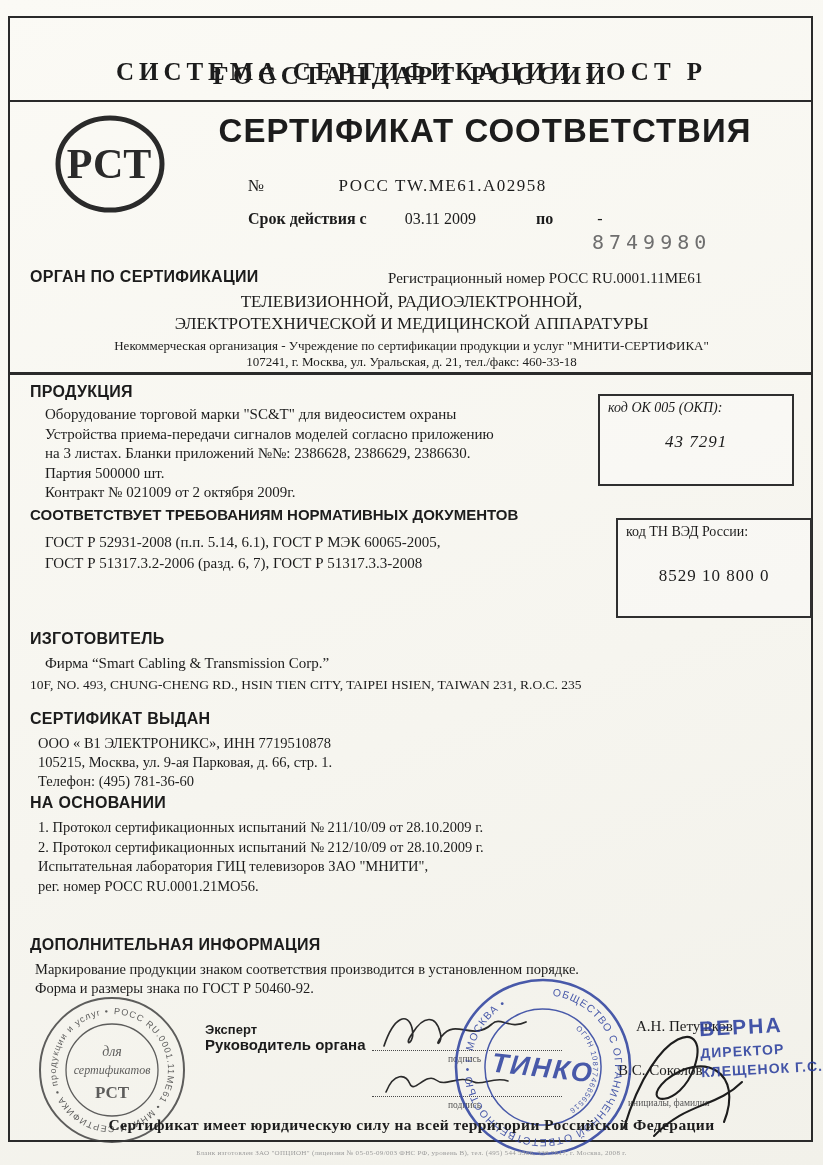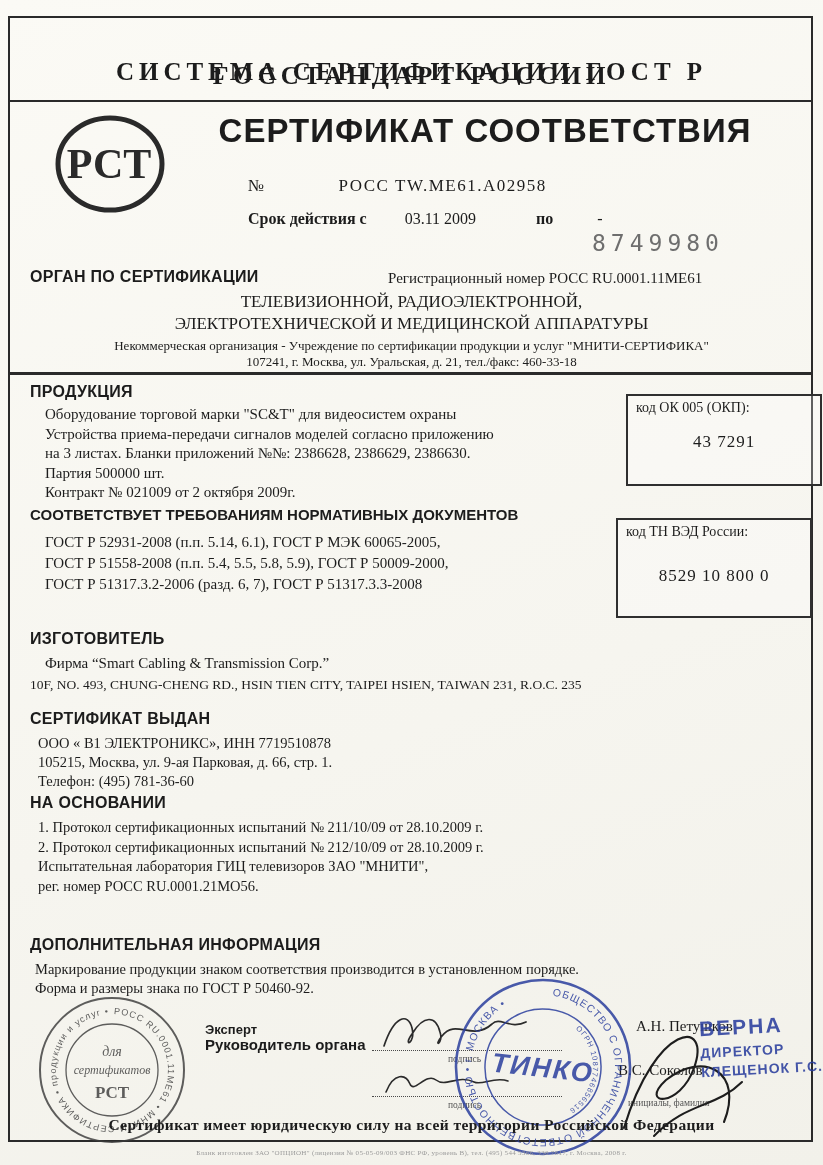--- a/index.html
+++ b/index.html
@@ -14,21 +14,21 @@
   .ctr{left:0;right:0;text-align:center;}
   .frame{left:8px;top:16px;width:801px;height:1122px;border:2px solid #2a2a2a;}
   .rule{left:10px;width:803px;background:#2a2a2a;}
   .hdr1{top:30px;font-size:25px;letter-spacing:5px;margin-top:28px;}
   .hdr2{top:62px;font-size:25px;letter-spacing:5px;}
   .title{top:112px;left:170px;width:630px;text-align:center;font-size:33px;letter-spacing:1px;}
   .numrow{top:176px;left:248px;font-size:17px;}
   .numrow .val{margin-left:70px;letter-spacing:1.5px;}
   .validrow{top:210px;left:248px;font-size:16px;}
   .validrow span{margin-right:0;}
-  .blankno{top:230px;left:592px;font-family:"DejaVu Sans Mono",monospace;font-size:23px;letter-spacing:5px;color:#6e6e6e;}
+  .blankno{top:230px;left:592px;font-family:"DejaVu Sans Mono",monospace;font-size:20px;letter-spacing:5px;color:#6e6e6e;}
   .secthead{font-size:16px;letter-spacing:.3px;}
   .small{font-size:13px;}
   .codebox{border:2px solid #2f2f2f;background:rgba(255,255,255,.25);}
   .codebox .lbl{font-size:14px;padding:4px 6px 0 8px;}
   .codebox .val{font-size:17px;text-align:center;letter-spacing:1px;}
   .lines div{white-space:nowrap;}
   .dotline{border-bottom:1.5px dotted #4a4a4a;height:0;}
   .cap{font-size:9.5px;color:#555;}
   .copy-stamp{transform:rotate(-3deg);font-family:"Liberation Sans",sans-serif;color:#2b3f9e;opacity:.88;}
   .copy-stamp .l1{font-size:21px;font-weight:700;letter-spacing:2px;}
@@ -78,29 +78,28 @@
   <div class="abs rule" style="top:372px;height:3px;"></div>
 
   <div class="abs sans b secthead" style="left:30px;top:383px;">ПРОДУКЦИЯ</div>
   <div class="abs lines" style="left:45px;top:405px;line-height:19.5px;font-size:15px;">
     <div>Оборудование торговой марки "SC&amp;T" для видеосистем  охраны</div>
     <div>Устройства приема-передачи сигналов моделей согласно приложению</div>
     <div>на 3 листах. Бланки приложений №№: 2386628, 2386629, 2386630.</div>
     <div>Партия  500000 шт.</div>
     <div>Контракт № 021009 от 2 октября 2009г.</div>
   </div>
-  <div class="abs codebox" style="left:626px;top:394px;width:192px;height:88px;">
+  <div class="abs codebox" style="left:598px;top:394px;width:192px;height:88px;font-style:italic;">
     <div class="lbl">код ОК 005 (ОКП):</div>
     <div class="val" style="margin-top:16px;">43 7291</div>
   </div>
 
   <div class="abs sans b" style="left:30px;top:506px;font-size:15px;">СООТВЕТСТВУЕТ ТРЕБОВАНИЯМ НОРМАТИВНЫХ ДОКУМЕНТОВ</div>
   <div class="abs lines" style="left:45px;top:532px;line-height:21px;font-size:15px;font-family:Liberation Serif, serif;">
     <div>ГОСТ Р 52931-2008 (п.п. 5.14, 6.1), ГОСТ Р МЭК 60065-2005,</div>
-    <div>ГОСТ Р 51558-2008 (п.п. 5.4, 5.5, 5.8, 5.9), ГОСТ Р 50009-2000,</div>
     <div>ГОСТ Р 51317.3.2-2006 (разд. 6, 7), ГОСТ Р 51317.3.3-2008</div>
   </div>
   <div class="abs codebox" style="left:616px;top:518px;width:192px;height:96px;">
     <div class="lbl">код ТН ВЭД России:</div>
     <div class="val" style="margin-top:26px;">8529 10 800 0</div>
   </div>
 
   <div class="abs sans b secthead" style="left:30px;top:630px;">ИЗГОТОВИТЕЛЬ</div>
   <div class="abs" style="left:45px;top:655px;font-size:15px;">Фирма “Smart Cabling &amp; Transmission Corp.”</div>
   <div class="abs" style="left:30px;top:677px;font-size:13.5px;">10F, NO. 493, CHUNG-CHENG RD., HSIN TIEN CITY, TAIPEI HSIEN, TAIWAN 231, R.O.C.  235</div>

